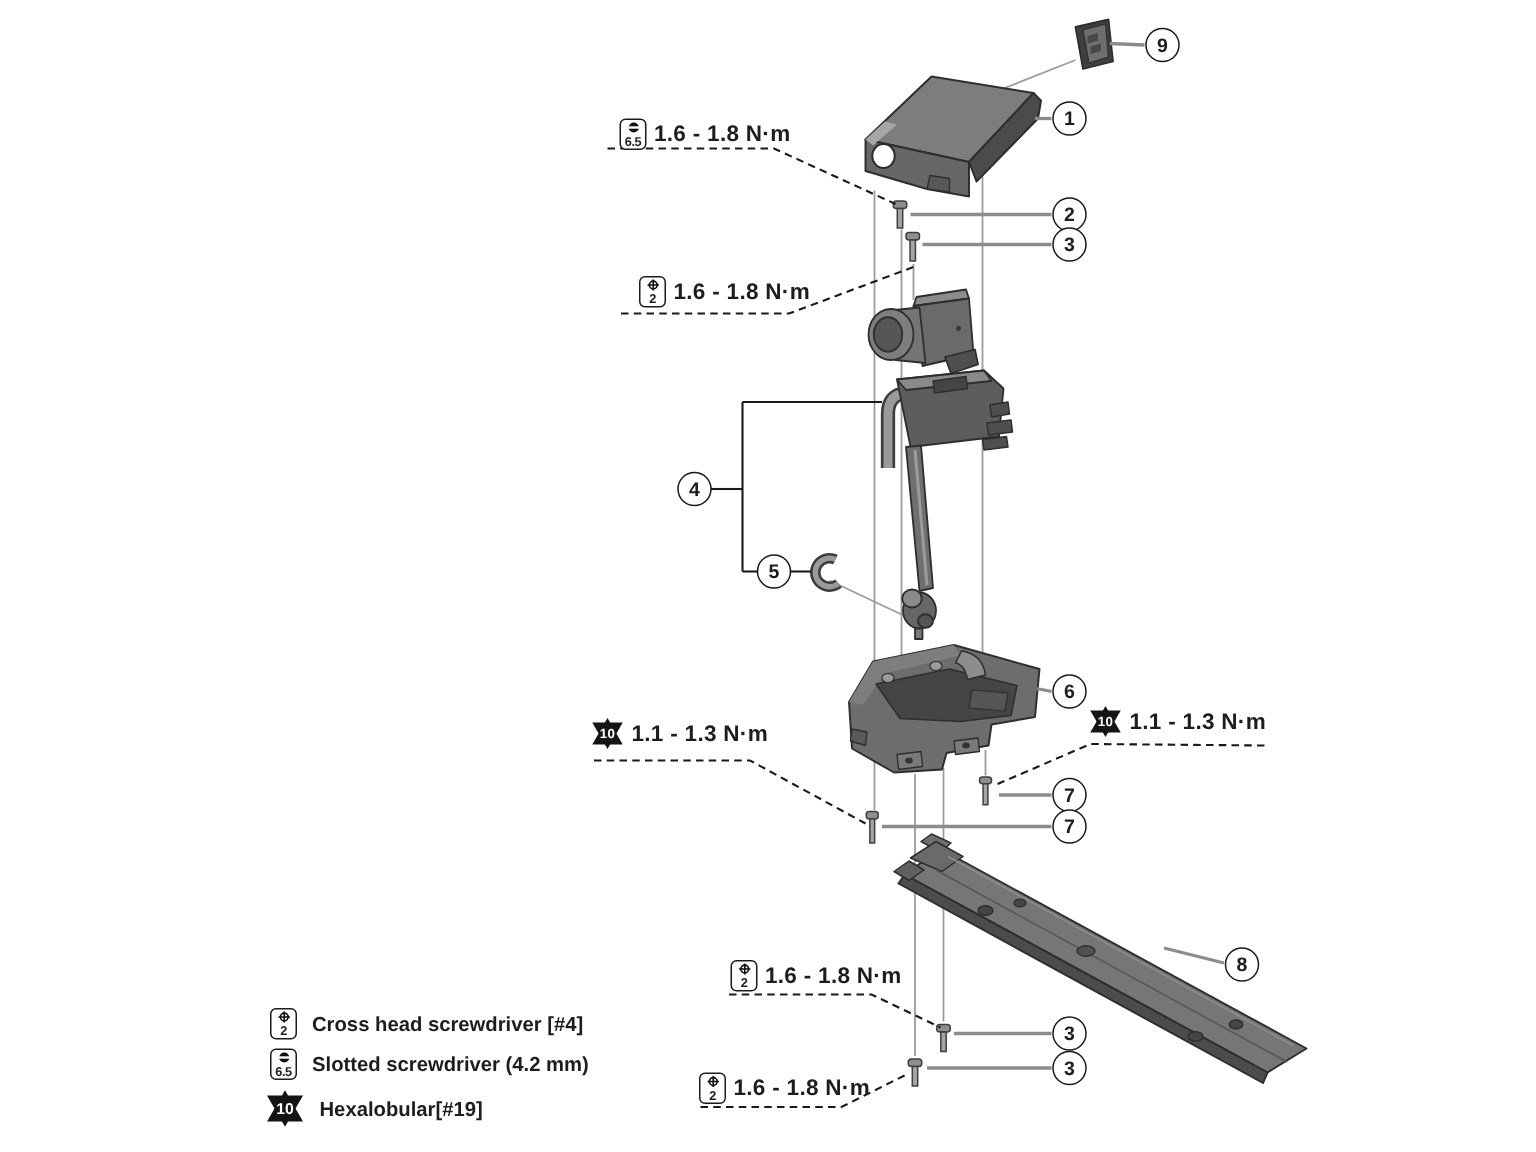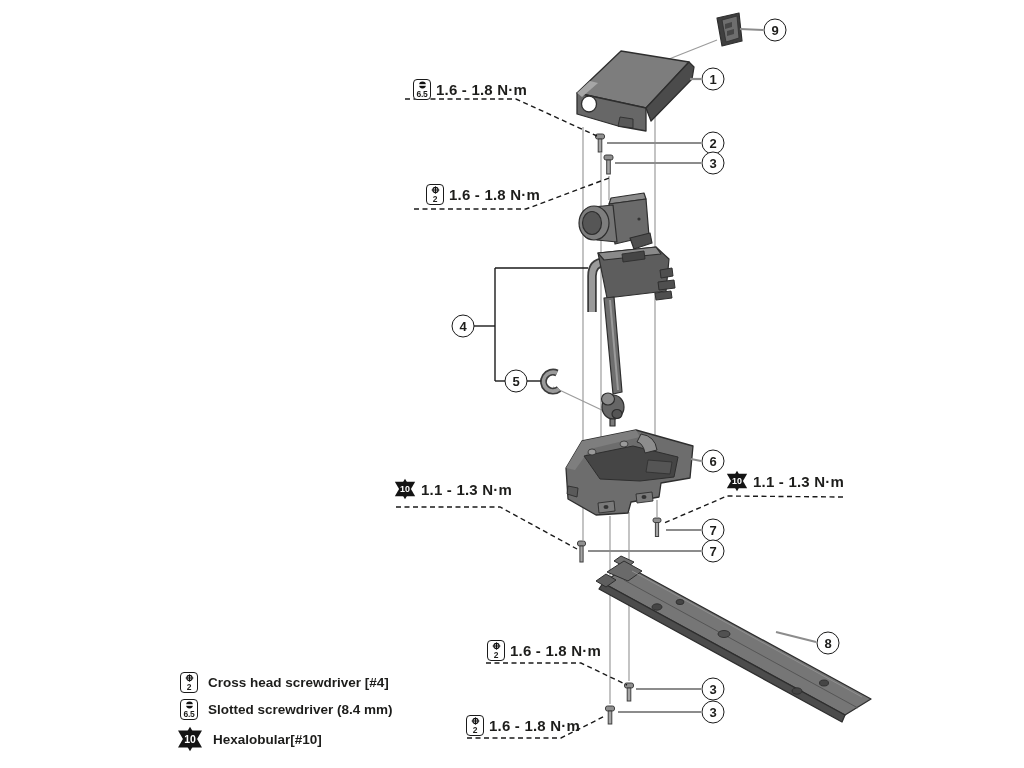--- a/index.html
+++ b/index.html
@@ -306,25 +306,25 @@
   </div>
 
   <div class="legend-row" style="left:180px;top:699px">
     <span class="tool-box">
       <svg width="11" height="8" viewBox="0 0 11 8">
           <circle cx="5.5" cy="4" r="3.4" fill="#111"></circle>
           <rect x="1.2" y="3.2" width="8.6" height="1.6" fill="#fff"></rect>
         </svg>
       <span class="num">6.5</span>
     </span>
-    <span>Slotted screwdriver (8.4 mm)</span>
+    <span>Slotted screwdriver (4.2 mm)</span>
   </div>
 
   <div class="legend-row" style="left:177px;top:726px">
     <svg class="hexstar" width="26" height="26" viewBox="0 0 26 26">
       <polygon points="13,0.8 25,21.6 1,21.6" fill="#141414"></polygon>
         <polygon points="13,25.2 1,4.4 25,4.4" fill="#141414"></polygon>
       <text x="13" y="16.8" text-anchor="middle" font-size="10.5" font-weight="bold" fill="#ffffff">10</text>
     </svg>
-    <span>Hexalobular[#10]</span>
+    <span>Hexalobular[#19]</span>
   </div>
 
 </div>
 
 </body></html>

